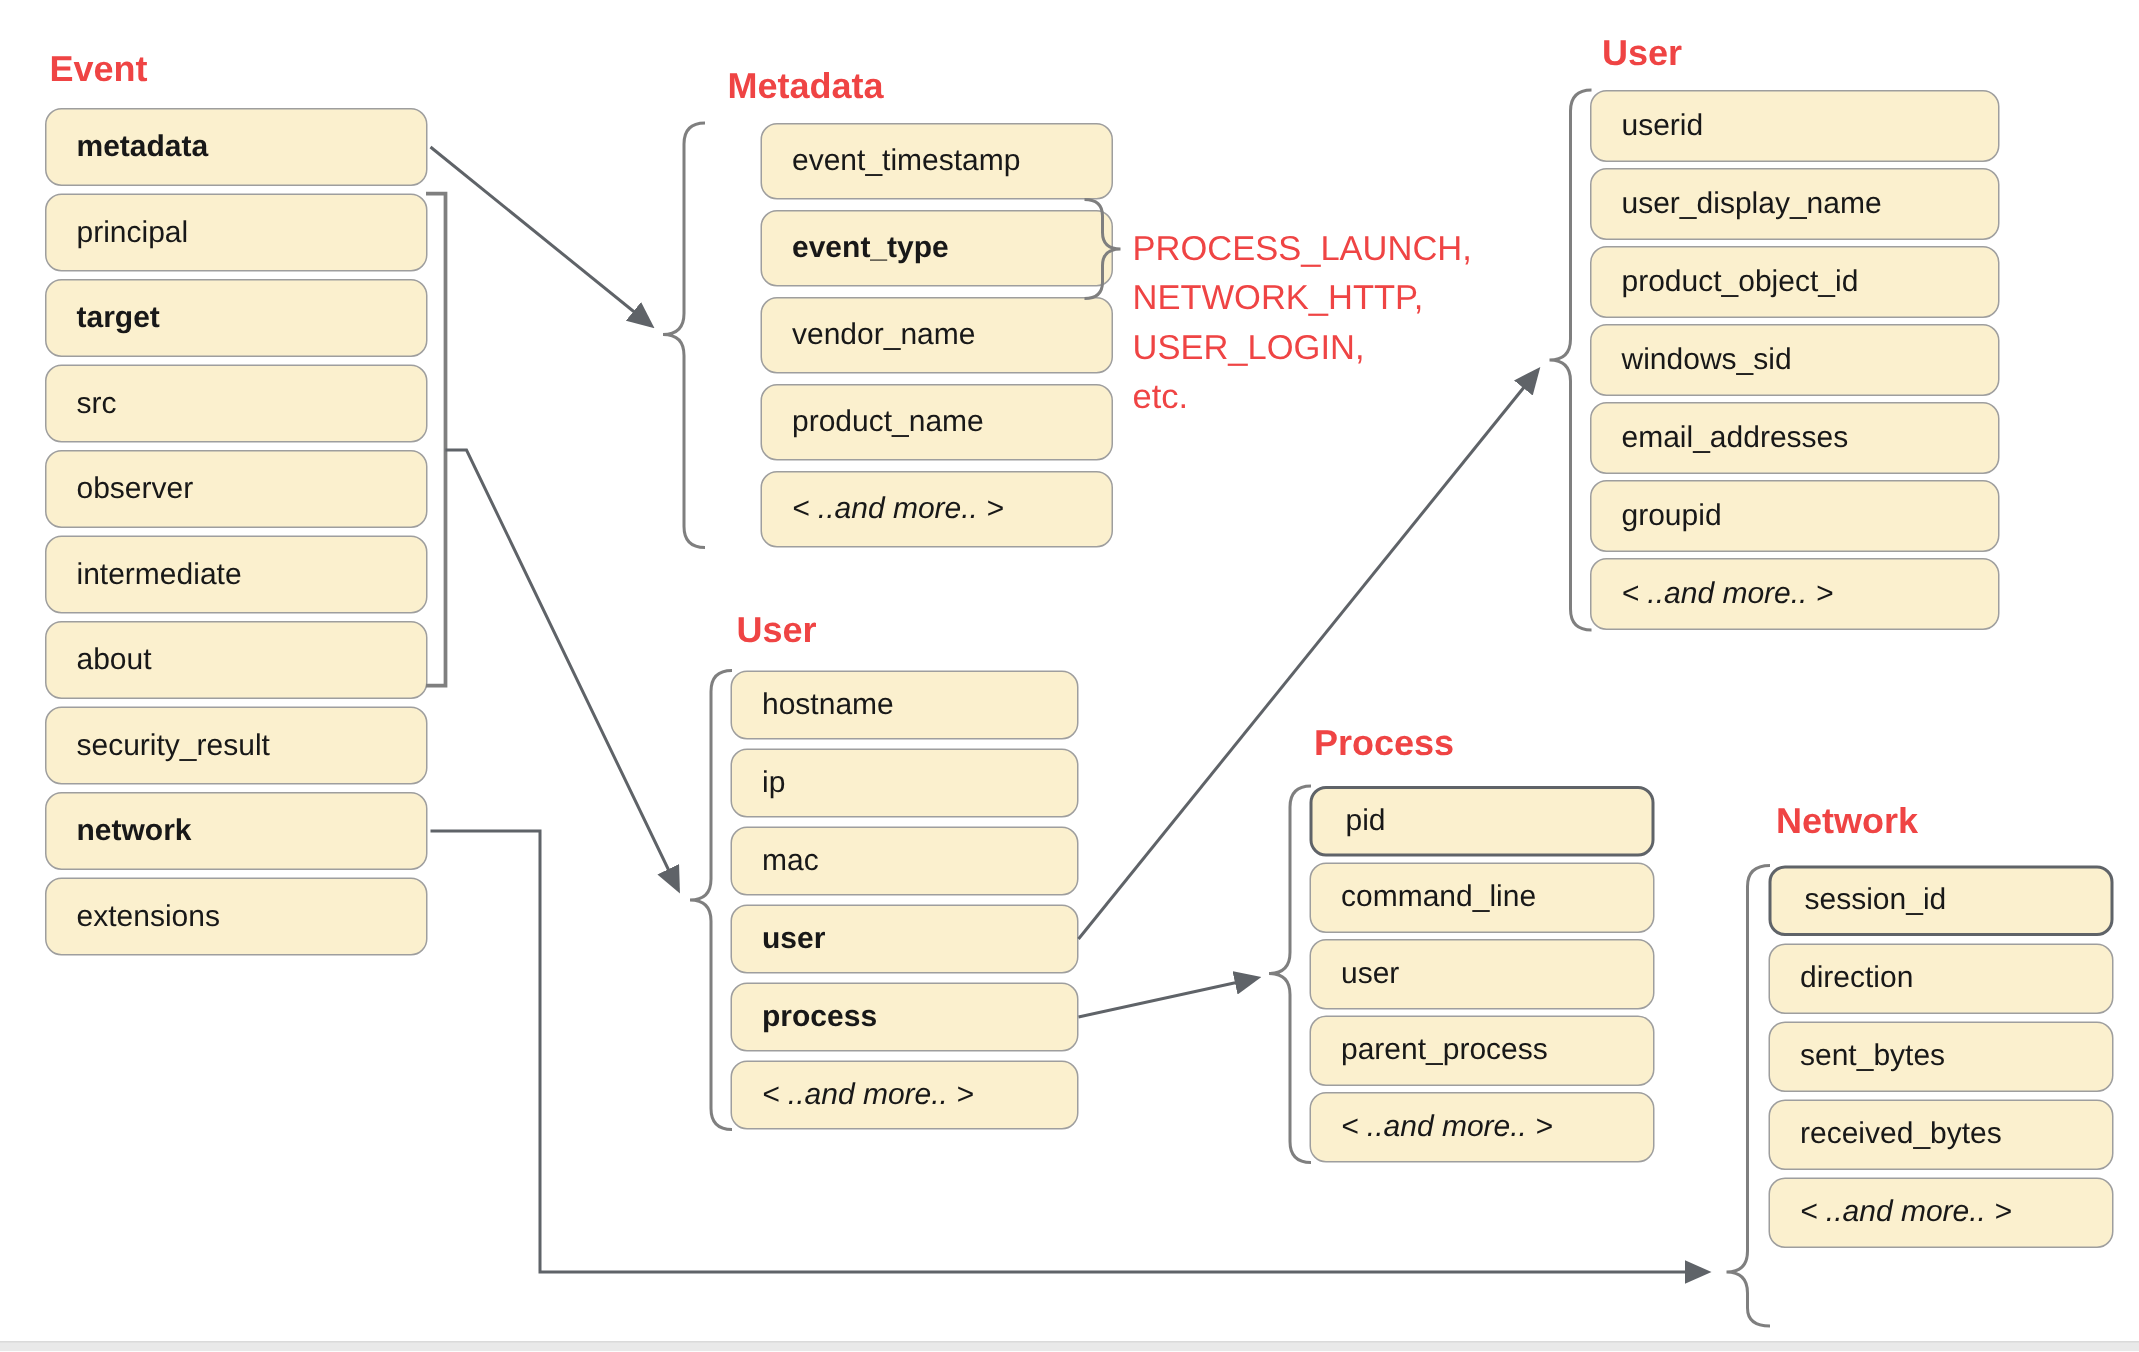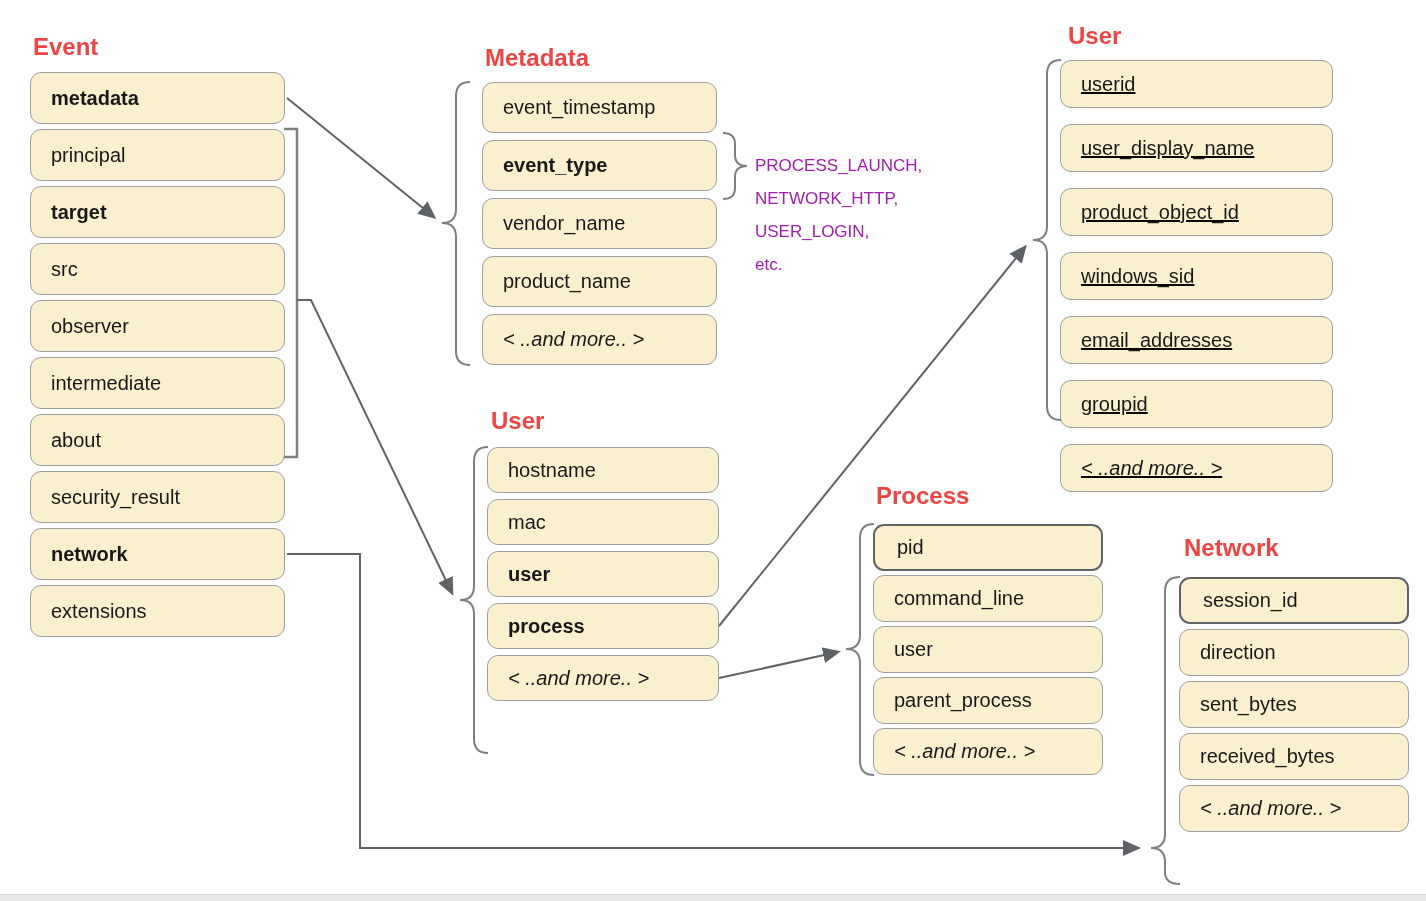--- a/index.html
+++ b/index.html
@@ -13,40 +13,40 @@
   }
   #title-event   {left:33px;  top:33px;}
   #title-metadata{left:485px; top:44px;}
   #title-noun    {left:491px; top:407px;}
   #title-user    {left:1068px;top:22px;}
   #title-process {left:876px; top:482px;}
   #title-network {left:1184px;top:534px;}
 
   .boxes{position:absolute;display:flex;flex-direction:column;}
   #boxes-event   {left:30px;  top:72px;  width:255px;--h:52px;gap:5px;}
-  #boxes-metadata{left:482px; top:82px;  width:235px;--h:51px;gap:7px;justify-content:flex-end;}
+  #boxes-metadata{left:507px; top:82px;  width:235px;--h:51px;gap:7px;justify-content:flex-end;}
   #boxes-noun    {left:487px; top:447px; width:232px;--h:46px;gap:6px;}
-  #boxes-user    {left:1060px;top:60px;  width:273px;--h:48px;gap:16px;text-decoration:underline;}
+  #boxes-user    {left:1060px;top:60px;  width:273px;--h:48px;gap:4px;}
   #boxes-process {left:873px; top:524px; width:230px;--h:47px;gap:4px;}
   #boxes-network {left:1179px;top:577px; width:230px;--h:47px;gap:5px;text-align:right;}
 
   .box{
     height:var(--h);box-sizing:border-box;
     background:#FBF0CE;border:1.6px solid #9e9e9e;border-radius:11px;
     display:flex;align-items:center;
     padding:0 8px 0 20px;
     font-size:20px;color:#181818;white-space:nowrap;
   }
   .box.bold{font-weight:bold;}
   .box.italic{font-style:italic;}
   .box.dark{border-color:#5f6368;border-width:2px;padding-left:22px;}
 
   .enum-text{
     position:absolute;left:755px;top:149px;
-    font-size:17px;line-height:33px;color:#a21caf;white-space:nowrap;
+    font-size:23px;line-height:33px;color:#ef4444;white-space:nowrap;
   }
   .enum-text div{height:33px;}
 
   svg.overlay{position:absolute;left:0;top:0;pointer-events:none;}
   .brace{stroke:#7f7f7f;stroke-width:2;fill:none;}
   .bracket{stroke:#7f7f7f;stroke-width:2.5;fill:none;}
   .arrow{stroke:#5f6368;stroke-width:2;fill:none;}
 
   .bottom-bar{
     position:absolute;left:0;top:894px;width:1426px;height:7px;
@@ -79,20 +79,21 @@
     </div>
   <div class="boxes" id="boxes-metadata">
       <div class="box">event_timestamp</div>
       <div class="box bold">event_type</div>
       <div class="box">vendor_name</div>
       <div class="box">product_name</div>
       <div class="box italic">&lt; ..and more.. &gt;</div>
     </div>
   <div class="boxes" id="boxes-noun">
       <div class="box">hostname</div>
+      <div class="box">ip</div>
       <div class="box">mac</div>
       <div class="box bold">user</div>
       <div class="box bold">process</div>
       <div class="box italic">&lt; ..and more.. &gt;</div>
     </div>
   <div class="boxes" id="boxes-user">
       <div class="box">userid</div>
       <div class="box">user_display_name</div>
       <div class="box">product_object_id</div>
       <div class="box">windows_sid</div>

